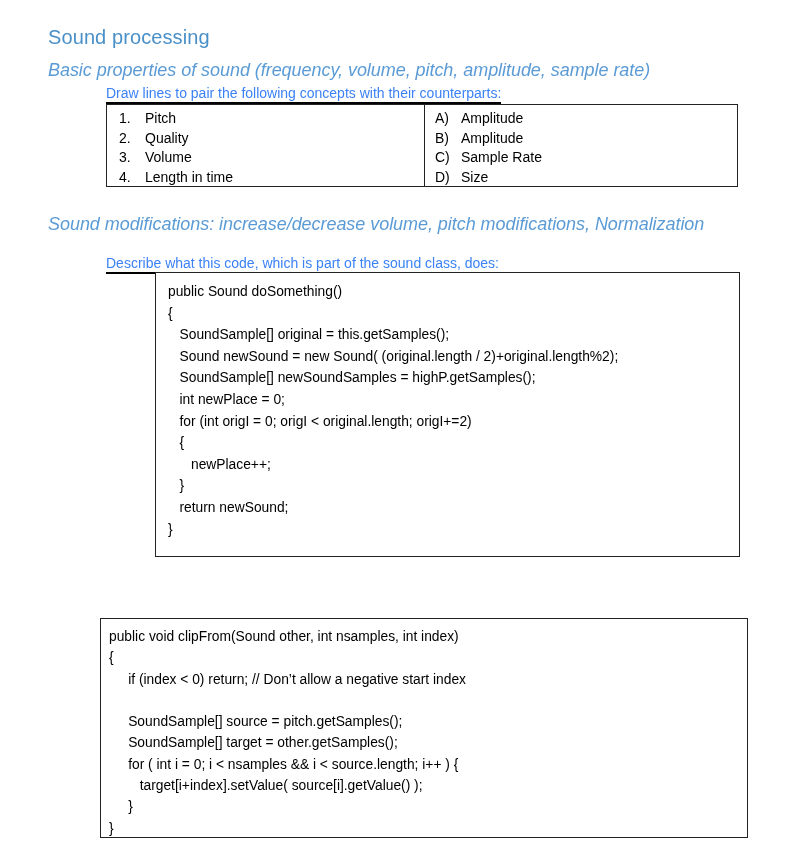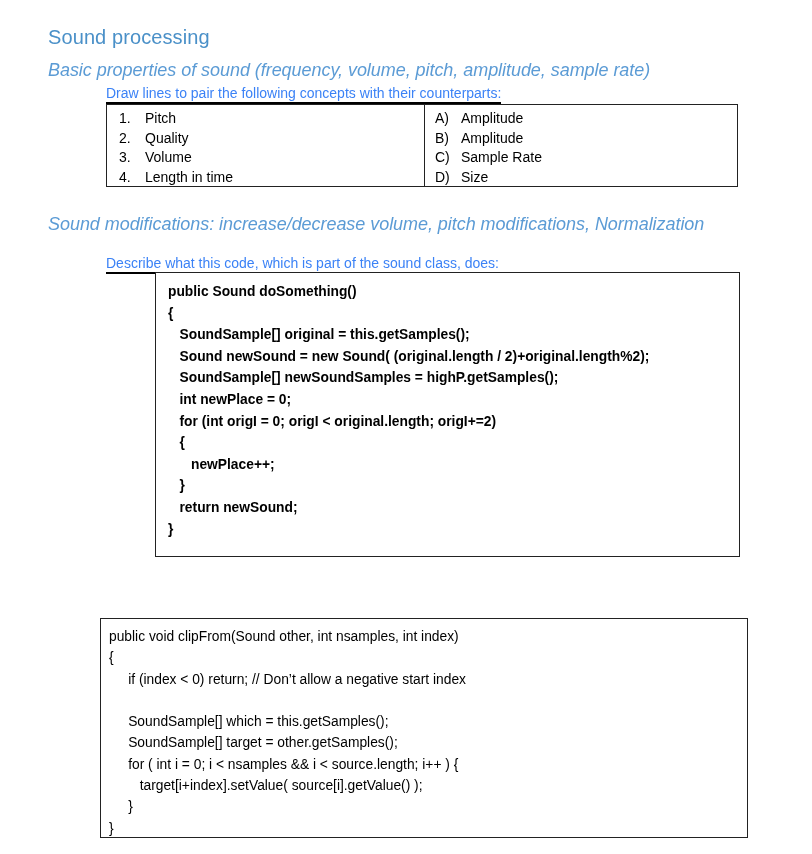--- a/index.html
+++ b/index.html
@@ -121,21 +121,20 @@
     font-size: 13.8px;
     line-height: 21.6px;
     color: #000000;
   }
   .code-box-1 {
     left: 155px;
     top: 272px;
     width: 585px;
     height: 285px;
     padding: 8px 0 0 12px;
-    font-weight: bold;
   }
   .code-box-2 {
     left: 100px;
     top: 618px;
     width: 648px;
     height: 220px;
     padding: 7px 0 12px 8px;
   }
   .code-line {
     white-space: pre;
@@ -212,21 +211,21 @@
     <div class="code-line">   return newSound;</div>
     <div class="code-line">}</div>
   </div>
 
 
   <div class="code-box code-box-2">
     <div class="code-line">public void clipFrom(Sound other, int nsamples, int index)</div>
     <div class="code-line">{</div>
     <div class="code-line">     if (index &lt; 0) return; // Don’t allow a negative start index</div>
     <div class="code-line blank"></div>
-    <div class="code-line">     SoundSample[] which = this.getSamples();</div>
+    <div class="code-line">     SoundSample[] source = pitch.getSamples();</div>
     <div class="code-line">     SoundSample[] target = other.getSamples();</div>
     <div class="code-line">     for ( int i = 0; i &lt; nsamples &amp;&amp; i &lt; source.length; i++ ) {</div>
     <div class="code-line">        target[i+index].setValue( source[i].getValue() );</div>
     <div class="code-line">     }</div>
     <div class="code-line">}</div>
   </div>
 
 </div>
 
 </body></html>

